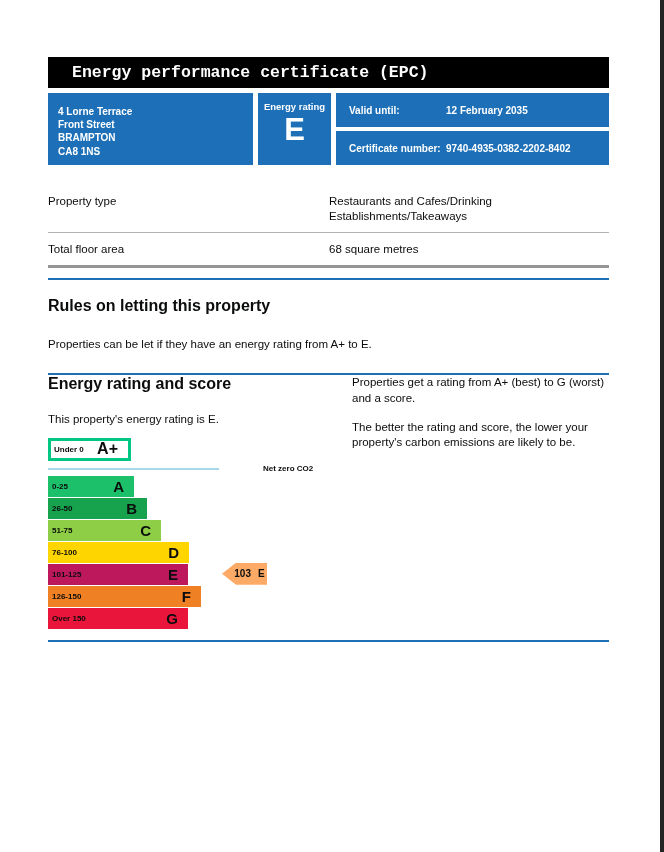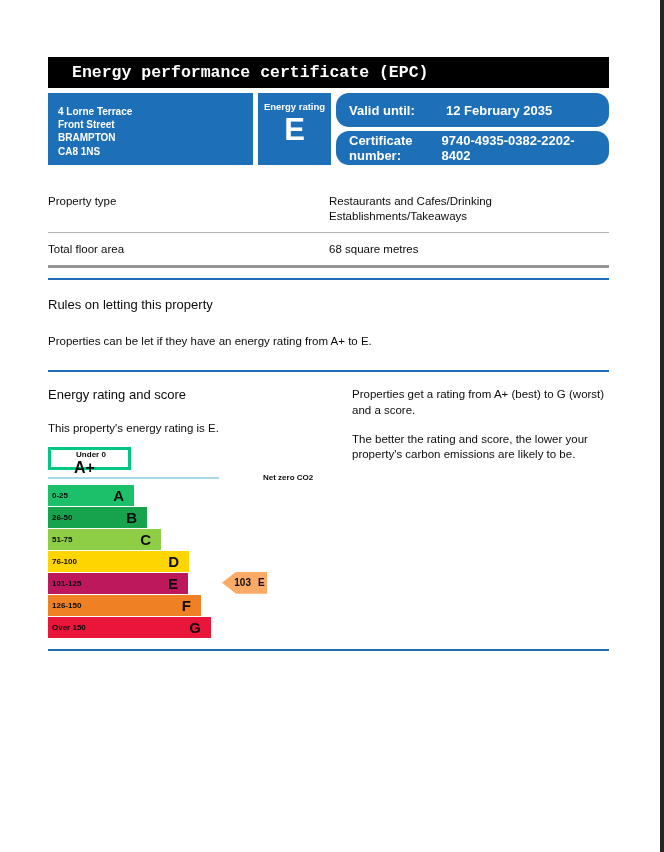--- a/index.html
+++ b/index.html
@@ -24,50 +24,49 @@
     font-family: Liberation Mono, monospace;
   }
 
   .blue-row { display: flex; gap: 5px; height: 72px; margin-bottom: 20px; }
   .blue-box { background: var(--gov-blue, #1d70b8); color: #fff; }
   .address-box { width: 205px; padding: 12px 10px; font-size: 10px; font-weight: bold; line-height: 1.32; }
   .rating-box { width: 73px; text-align: center; padding-top: 8px; }
   .rating-box .rating-label { font-size: 9.5px; font-weight: bold; display: block; }
   .rating-box .rating-letter { font-size: 31px; font-weight: bold; line-height: 1.15; display: block; }
   .meta-col { flex: 1; display: flex; flex-direction: column; gap: 4px; }
-  .meta-row { flex: 1; display: flex; align-items: center; padding: 0 13px; font-size: 13px; font-weight: bold; border-radius: 13px; }
+  .meta-row { flex: 1; display: flex; align-items: center; padding: 0 13px; font-size: 10px; font-weight: bold; }
   .meta-label { width: 97px; }
 
   table.prop-table { width: 100%; border-collapse: collapse; font-size: 11.5px; }
   table.prop-table td { padding: 9px 0 8px 0; vertical-align: top; line-height: 1.3; }
   table.prop-table td.k { width: 281px; }
   table.prop-table tr.r1 { border-bottom: 1px solid var(--border-gray, #b1b4b6); }
   table.prop-table tr.r2 { border-bottom: 3px solid var(--table-bottom, #959595); }
 
   .hr-blue { border: none; height: 2px; background: var(--gov-blue, #1d70b8); margin: 10px 0 0 0; }
 
-  .section-heading { font-size: 13px; font-weight: normal; }
+  .section-heading { font-size: 16px; font-weight: bold; }
   .rules-heading { margin-top: 17px; }
   .rules-body { font-size: 11.5px; margin-top: 23px; }
   .hr-rules { margin-top: 23px; }
 
-  .rating-section { display: flex; margin-top: 15px; }
+  .rating-section { display: flex; }
   .rating-left { width: 304px; }
   .rating-right { flex: 1; font-size: 11.5px; line-height: 1.38; }
   .rating-right p + p { margin-top: 13px; }
   .rating-subtext { font-size: 11.5px; margin-top: 20px; }
 
   .chart { margin-top: 13px; }
   .aplus-box {
     width: 83px; height: 23px;
     border: 3px solid var(--a-plus-border, #00c781);
     background: #fff;
     display: flex; align-items: center; justify-content: space-between;
     margin-bottom: 4px;
-    flex-direction: column;
   }
   .aplus-range { font-size: 8px; font-weight: bold; padding-left: 3px; }
   .aplus-letter { font-size: 16px; font-weight: bold; padding-right: 10px; }
   .netzero-row { display: flex; align-items: center; height: 8px; margin-bottom: 3px; gap: 40px; }
   .netzero-line { width: 171px; height: 2px; background: var(--net-zero-line, #a8d9e8); }
   .netzero-label { font-size: 8px; font-weight: bold; margin-left: 4px; white-space: nowrap; }
 
   .band-row {
     position: relative;
     height: 21px; margin-bottom: 1px;
@@ -175,21 +174,21 @@
               <span class="band-letter">E</span>
               <div class="current-arrow" style="background: rgb(252, 170, 101);">
                 <span>103</span>
                 <span>E</span>
               </div>
             </div>
             <div class="band-row" style="width: 153px; background: rgb(239, 128, 35);">
               <span class="band-range">126-150</span>
               <span class="band-letter">F</span>
             </div>
-            <div class="band-row" style="width: 163px; background: rgb(233, 21, 59);">
+            <div class="band-row" style="width: 140px; background: rgb(233, 21, 59);">
               <span class="band-range">Over 150</span>
               <span class="band-letter">G</span>
             </div>
           </div>
       </div>
     </div>
     <div class="rating-right">
       <p>Properties get a rating from A+ (best) to G (worst) and a score.</p>
       <p>The better the rating and score, the lower your property's carbon emissions are likely to be.</p>
     </div>

